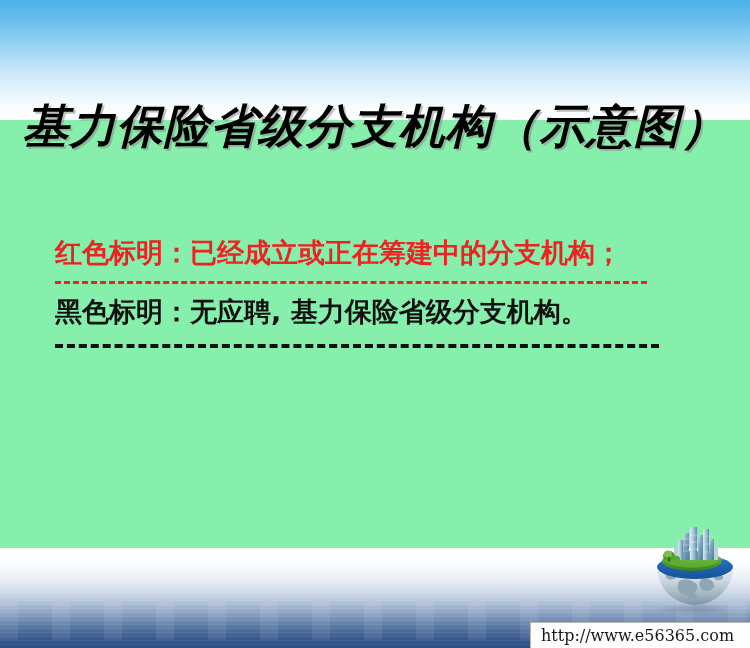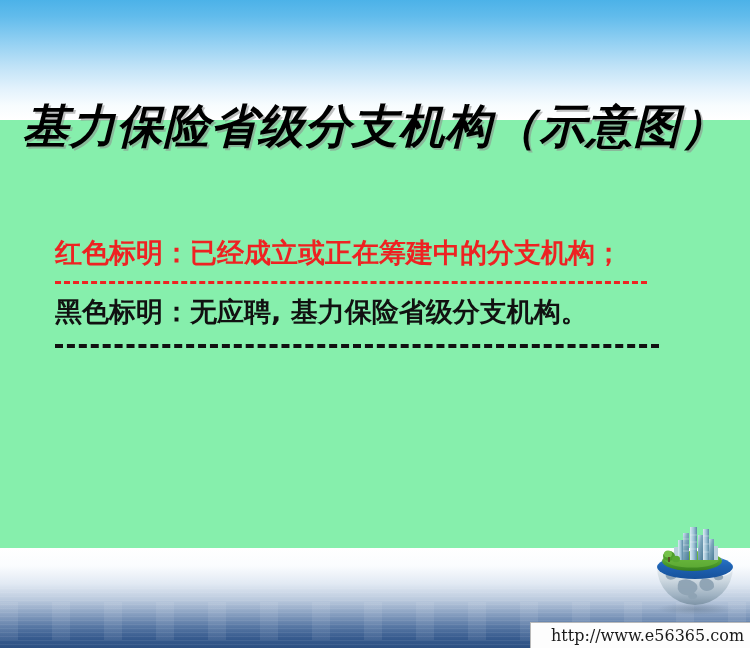--- a/index.html
+++ b/index.html
@@ -154,21 +154,21 @@
     left: 530px;
     top: 622px;
     width: 220px;
     height: 26px;
     background: #fdfdfd;
     border-top: 1px solid #b9b9b9;
     border-left: 1px solid #b9b9b9;
     box-sizing: border-box;
     display: flex;
     align-items: center;
-    padding-left: 20px;
+    padding-left: 10px;
   }
   .url-text {
     font-family: "DejaVu Serif", "Liberation Serif", serif;
     font-size: 16px;
     color: #1a1a1a;
     white-space: nowrap;
   }
 </style>
 </head>
 <body>

